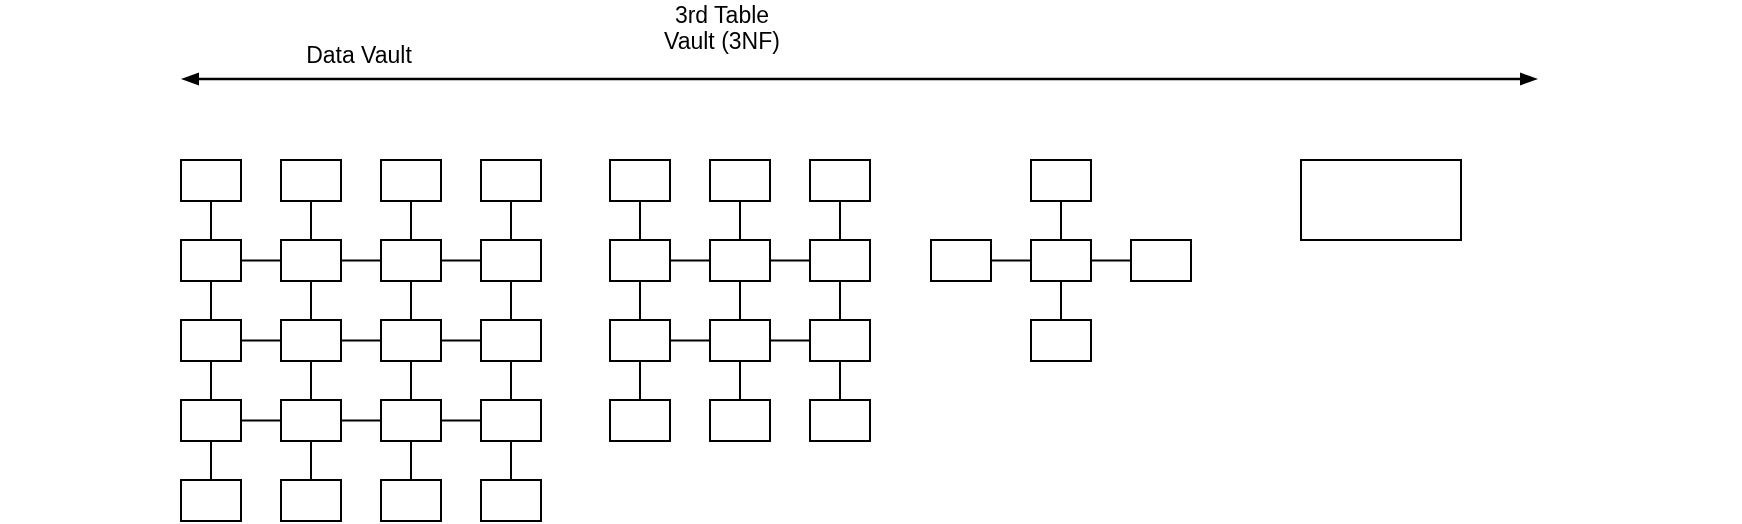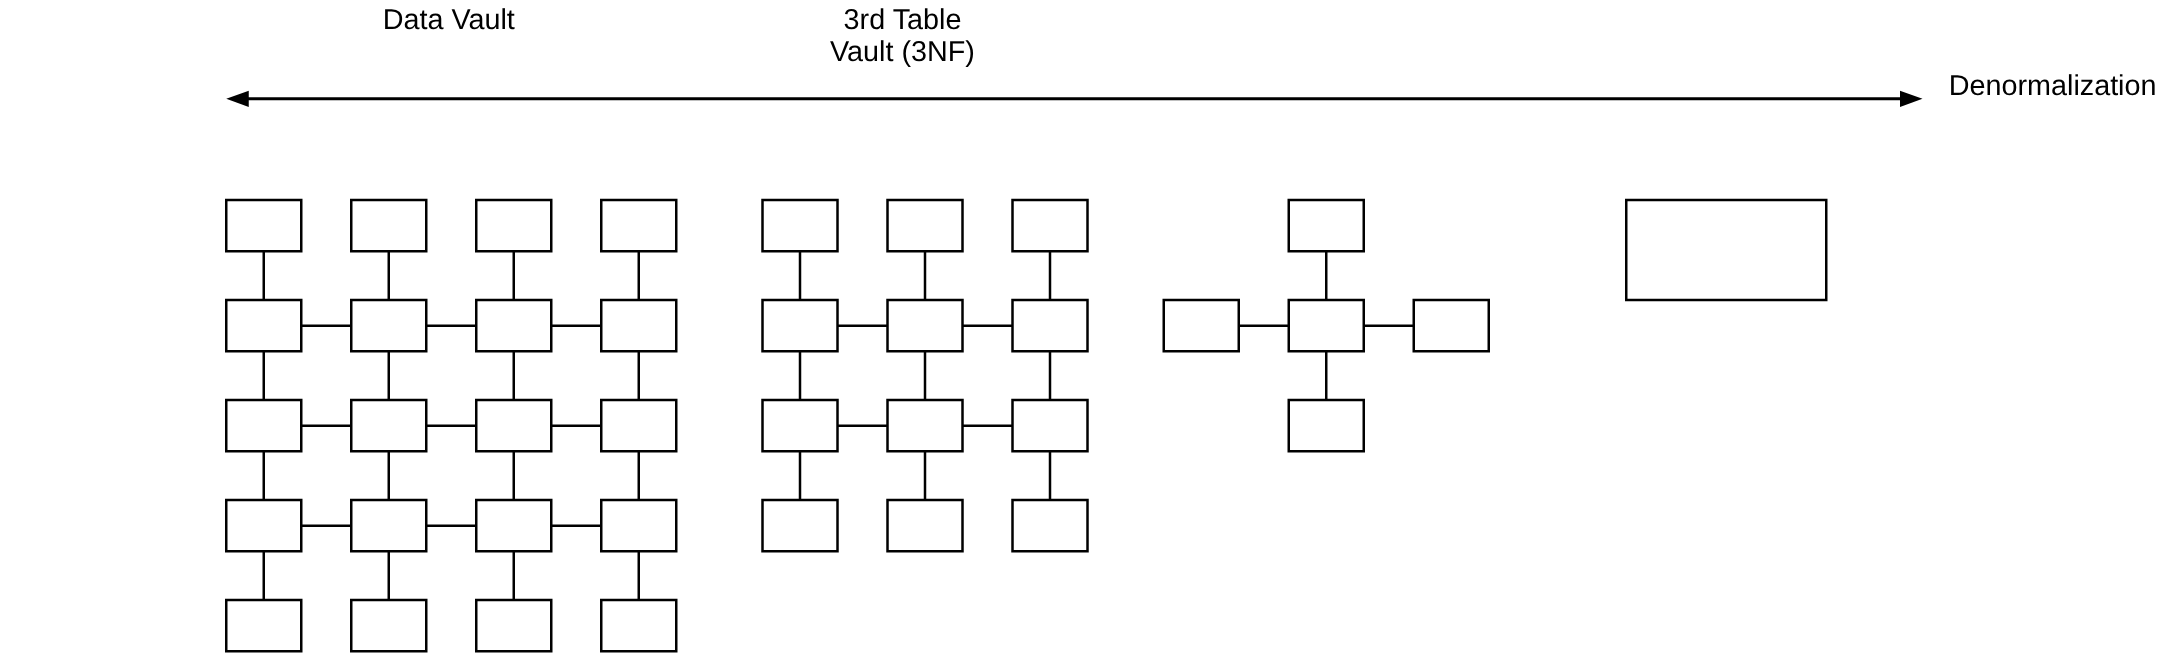--- a/index.html
+++ b/index.html
@@ -124,23 +124,22 @@
       <rect x="1031" y="240" width="60" height="41" fill="#ffffff" stroke="#000000" stroke-width="2"></rect>
       <rect x="1131" y="240" width="60" height="41" fill="#ffffff" stroke="#000000" stroke-width="2"></rect>
       <rect x="1031" y="320" width="60" height="41" fill="#ffffff" stroke="#000000" stroke-width="2"></rect>
       <rect x="1301" y="160" width="160" height="80" fill="#ffffff" stroke="#000000" stroke-width="2"></rect>
       <line x1="196" y1="79" x2="1523" y2="79" stroke="#000000" stroke-width="2.5"></line>
       <polygon points="181,79 199,72.5 199,85.5" fill="#000000"></polygon>
       <polygon points="1538,79 1520,72.5 1520,85.5" fill="#000000"></polygon>
     </svg>
 
 
-  <div class="axis-label right">Denormalization</div>
 
-  <div class="approach-label" style="left: 209px;">
+  <div class="approach-label" style="left: 209px; margin-top: 40px;">
     <div>Data Vault</div>
   </div>
 
   <div class="approach-label" style="left: 572px;">
     <div>3rd Table</div>
     <div>Vault (3NF)</div>
   </div>
 
   <div class="approach-label" style="left: 858px;">
   </div>

